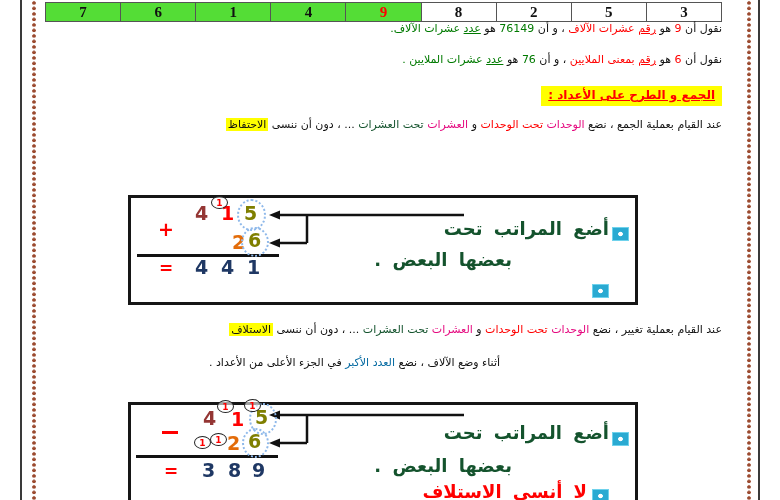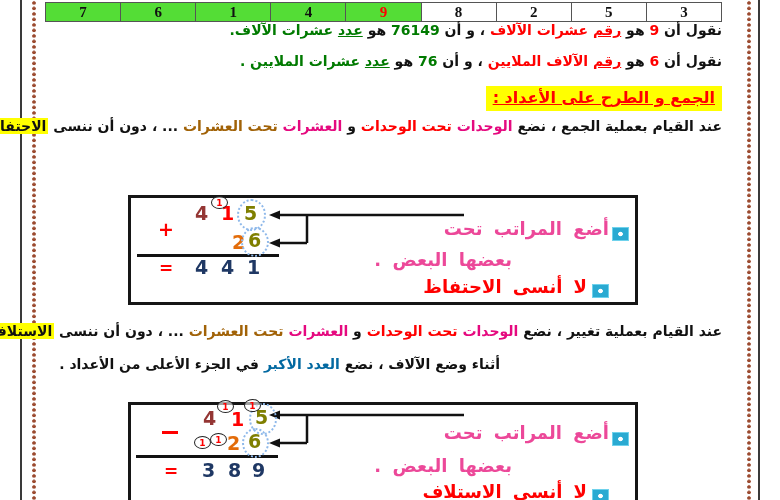--- a/index.html
+++ b/index.html
@@ -12,32 +12,32 @@
       background-size:12px 5.5px;}
   
   .pv-table{position:absolute;left:45px;top:2px;width:677px;height:20px;display:flex;
       border:1.5px solid #555;box-sizing:border-box;}
   .pv-cell{flex:1;border-left:1px solid #555;display:flex;align-items:center;justify-content:center;
       font:bold 15px "Liberation Serif",serif;color:#111;}
   .pv-cell:first-child{border-left:none;}
   .pv-green{background:#54dd36;}
   .pv-red{color:#ff0000;}
   
-  .rtl-line{position:absolute;direction:rtl;white-space:nowrap;font-weight:bold;font-size:14px;color:#111;}
+  .rtl-line{position:absolute;direction:rtl;white-space:nowrap;font-weight:normal;font-size:11px;color:#111;}
   .seg-k{color:#111;}
   .seg-r{color:#ff0000;}
   .seg-ru{color:#ff0000;text-decoration:underline;}
   .seg-g{color:#007a00;}
   .seg-gu{color:#007a00;text-decoration:underline;}
   .seg-m{color:#e5097f;}
-  .seg-b{color:#a16207;}
+  .seg-b{color:#14532d;}
   .seg-p{color:#0369a1;}
   .seg-hl{color:#111;background:#ffff00;padding:0 2px;}
   .heading{position:absolute;right:58px;top:86px;direction:rtl;white-space:nowrap;
-      background:#ffff00;color:#ff0000;font-weight:bold;font-size:16px;
+      background:#ffff00;color:#ff0000;font-weight:bold;font-size:12px;
       text-decoration:underline;padding:2px 7px 4px;}
   
   .opbox{position:absolute;left:128px;width:510px;border:3px solid #161616;background:#fff;box-sizing:border-box;}
   .dg{position:absolute;font:bold 19px "DejaVu Sans",sans-serif;line-height:1;}
   .c-maroon{color:#943634;}
   .c-red{color:#ff0000;}
   .c-olive{color:#7f7f00;}
   .c-orange{color:#e36c09;}
   .c-navy{color:#1f3864;}
   .circ{position:absolute;width:15px;height:11px;border:1.5px solid #222;border-radius:50%;
@@ -46,21 +46,21 @@
   .dotc{position:absolute;border:2px dotted #8fb9ea;border-radius:50%;z-index:2;}
   .sumline{position:absolute;height:2.5px;background:#111;}
   .plus{position:absolute;color:#ff0000;font:bold 19px "DejaVu Sans",sans-serif;line-height:1;}
   .minus{position:absolute;width:16px;height:3px;background:#ff0000;}
   .eqs{position:absolute;color:#ff0000;font:bold 17px "DejaVu Sans",sans-serif;line-height:1;}
   .arrow-svg{position:absolute;z-index:1;}
   .bullet{position:absolute;width:15px;height:12px;
       background:radial-gradient(circle at 50% 50%,#ffffff 2px,#2aaad2 2.6px);
       border:1px solid #6fd2ec;}
   .note{position:absolute;direction:rtl;white-space:nowrap;font-weight:bold;font-size:18px;word-spacing:5px;}
-  .note-olive{color:#ec4899;}
+  .note-olive{color:#14532d;}
   .note-red{color:#ff0000;}
 </style>
 </head>
 <body>
 
 <div id="page">
 
   <div class="edge-rule" style="left:20px;"></div>
   <div class="edge-beads" style="left:28px;"></div>
   <div class="edge-beads" style="right:25px;"></div>
@@ -76,21 +76,21 @@
     <div class="pv-cell">2</div>
     <div class="pv-cell">5</div>
     <div class="pv-cell">3</div>
   </div>
 
   <div class="rtl-line" style="right:58px;top:22px;">
     <span class="seg-k">نقول أن </span><span class="seg-r">9</span><span class="seg-k"> هو </span><span class="seg-ru">رقم</span><span class="seg-r"> عشرات الآلاف </span><span class="seg-k">، و أن </span><span class="seg-g">76149</span><span class="seg-k"> هو </span><span class="seg-gu">عدد</span><span class="seg-g"> عشرات الآلاف.</span>
   </div>
 
   <div class="rtl-line" style="right:58px;top:53px;">
-    <span class="seg-k">نقول أن </span><span class="seg-r">6</span><span class="seg-k"> هو </span><span class="seg-ru">رقم</span><span class="seg-r"> الآلاف الملايين </span><span class="seg-k">، و أن </span><span class="seg-g">76</span><span class="seg-k"> هو </span><span class="seg-gu">عدد</span><span class="seg-g"> عشرات الملايين .</span>
+    <span class="seg-k">نقول أن </span><span class="seg-r">6</span><span class="seg-k"> هو </span><span class="seg-ru">رقم</span><span class="seg-r"> بمعنى الملايين </span><span class="seg-k">، و أن </span><span class="seg-g">76</span><span class="seg-k"> هو </span><span class="seg-gu">عدد</span><span class="seg-g"> عشرات الملايين .</span>
   </div>
 
   <div class="heading">الجمع و الطرح على الأعداد :</div>
 
   <div class="rtl-line" style="right:58px;top:118px;">
     <span class="seg-k">عند القيام بعملية الجمع ، نضع </span><span class="seg-m">الوحدات</span><span class="seg-r"> تحت الوحدات </span><span class="seg-k">و </span><span class="seg-m">العشرات</span><span class="seg-b"> تحت العشرات</span><span class="seg-k"> ... ، دون أن ننسى </span><span class="seg-hl">الاحتفاظ</span>
   </div>
 
   <div class="opbox" style="top:195px;height:110px;">
     <span class="circ" style="left:80px;top:-2px;">1</span>
@@ -109,21 +109,20 @@
     <span class="dg c-navy" style="left:116px;top:60px;">1</span>
     <svg class="arrow-svg" style="left:137px;top:11px;" width="200" height="40" viewBox="0 0 200 40">
       <path d="M10 6 H196 M39 6 V34 M39 34 H10" stroke="#111" stroke-width="2.5" fill="none"></path>
       <polygon points="1,6 12,1.5 12,10.5" fill="#111"></polygon>
       <polygon points="1,34 12,29.5 12,38.5" fill="#111"></polygon>
     </svg>
     <span class="bullet" style="right:6px;top:29px;"></span>
     <div class="note note-olive" style="right:26px;top:20px;">أضع المراتب تحت</div>
     <div class="note note-olive" style="right:123px;top:51px;">بعضها البعض .</div>
     <span class="bullet" style="right:26px;top:86px;"></span>
-    <div class="note note-red" style="right:48px;top:78px;">لا أنسى الاحتفاظ</div>
   </div>
 
   <div class="rtl-line" style="right:58px;top:323px;">
     <span class="seg-k">عند القيام بعملية تغيير ، نضع </span><span class="seg-m">الوحدات</span><span class="seg-r"> تحت الوحدات </span><span class="seg-k">و </span><span class="seg-m">العشرات</span><span class="seg-b"> تحت العشرات</span><span class="seg-k"> ... ، دون أن ننسى </span><span class="seg-hl">الاستلاف</span>
   </div>
   <div class="rtl-line" style="right:280px;top:356px;">
     <span class="seg-k">أثناء وضع الآلاف ، نضع </span><span class="seg-p">العدد الأكبر</span><span class="seg-k"> في الجزء الأعلى من الأعداد .</span>
   </div>
 
   <div class="opbox" style="top:402px;height:120px;">

